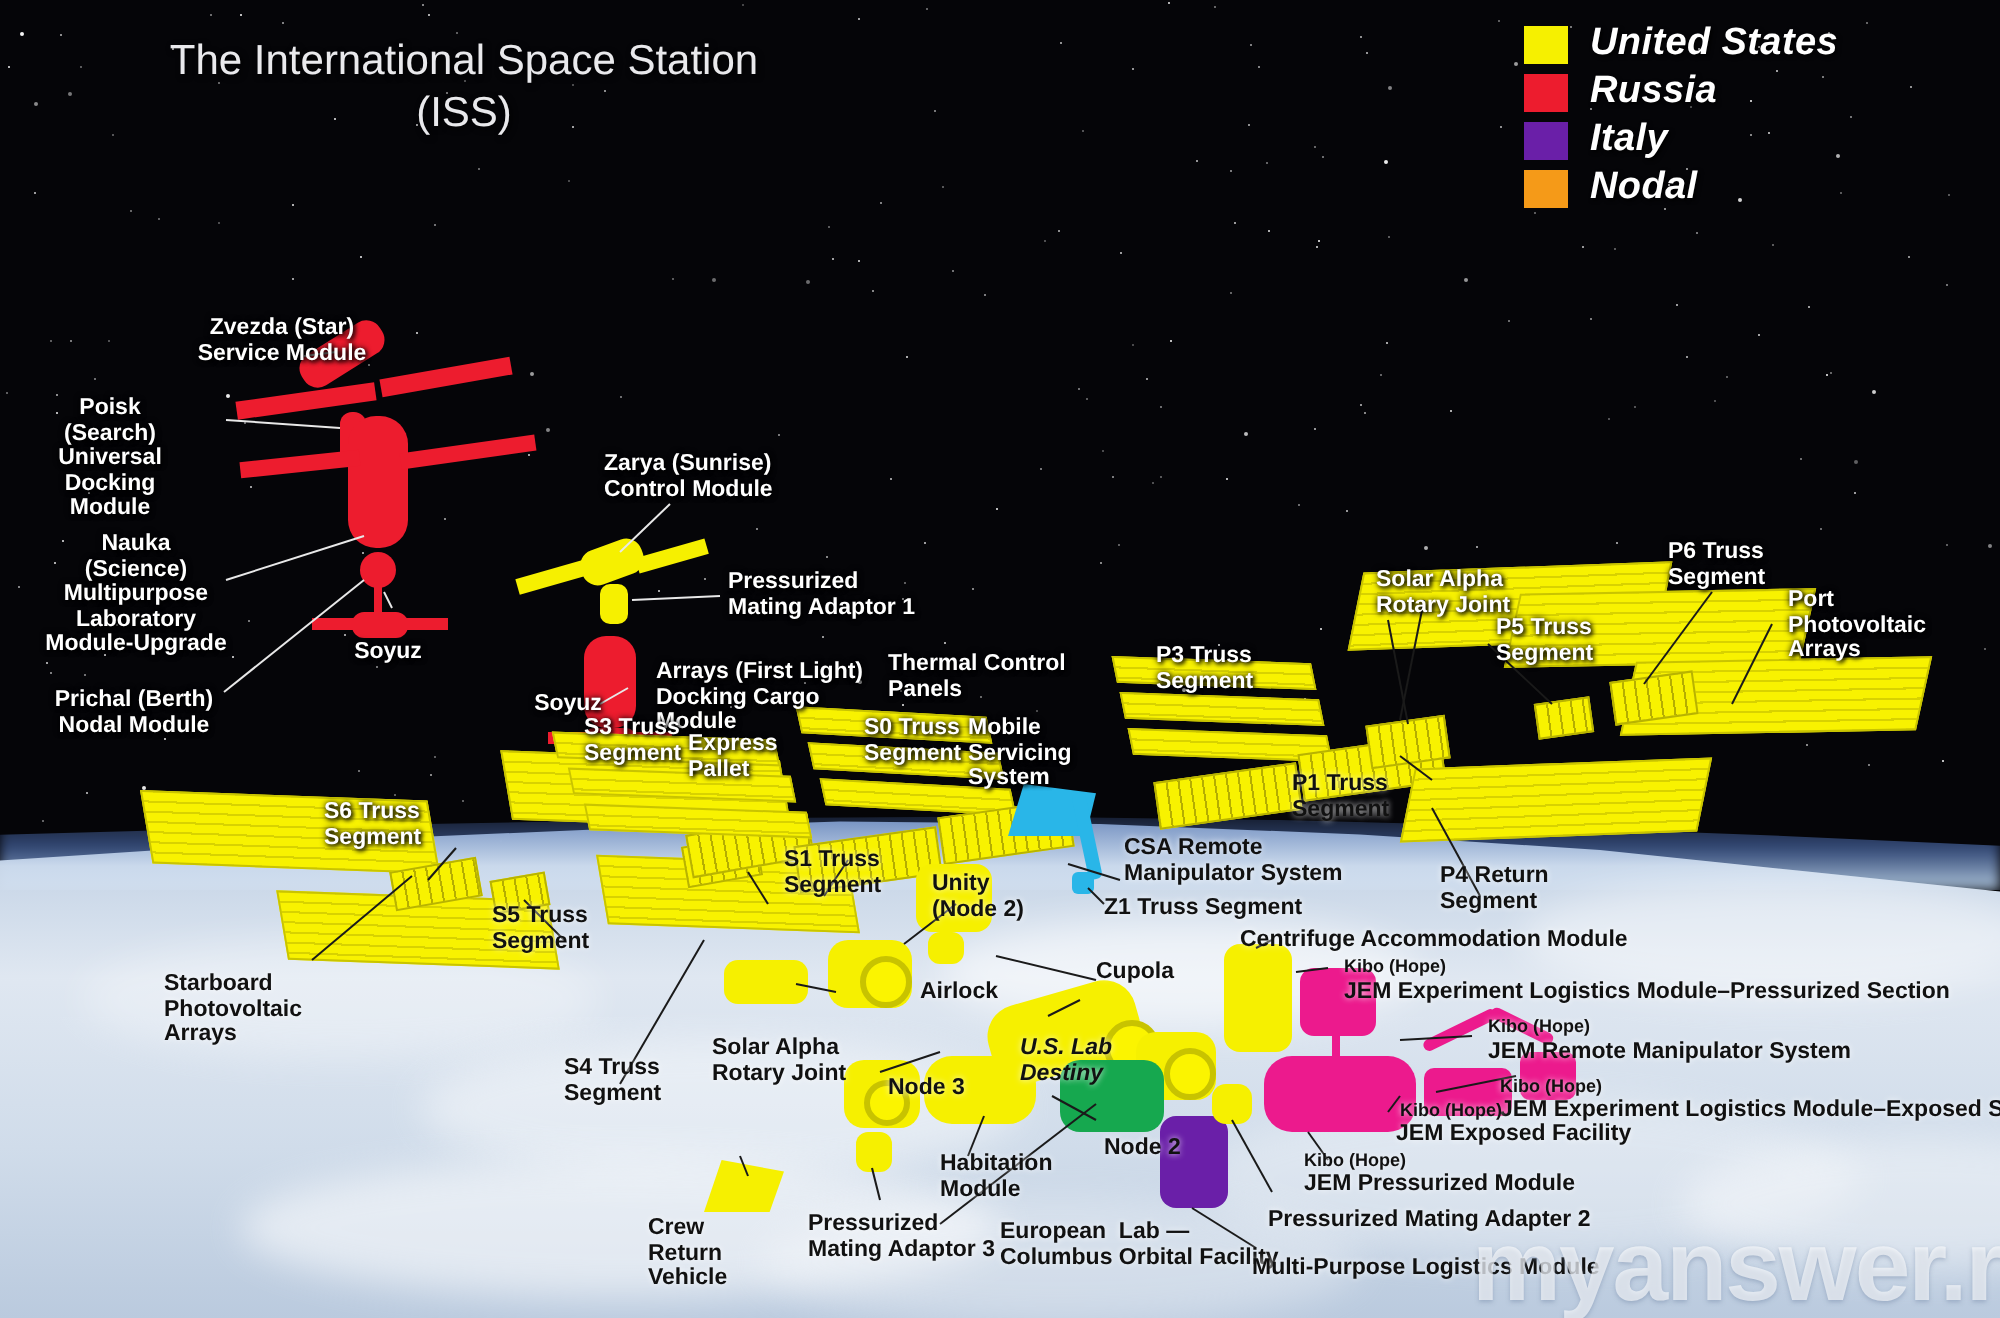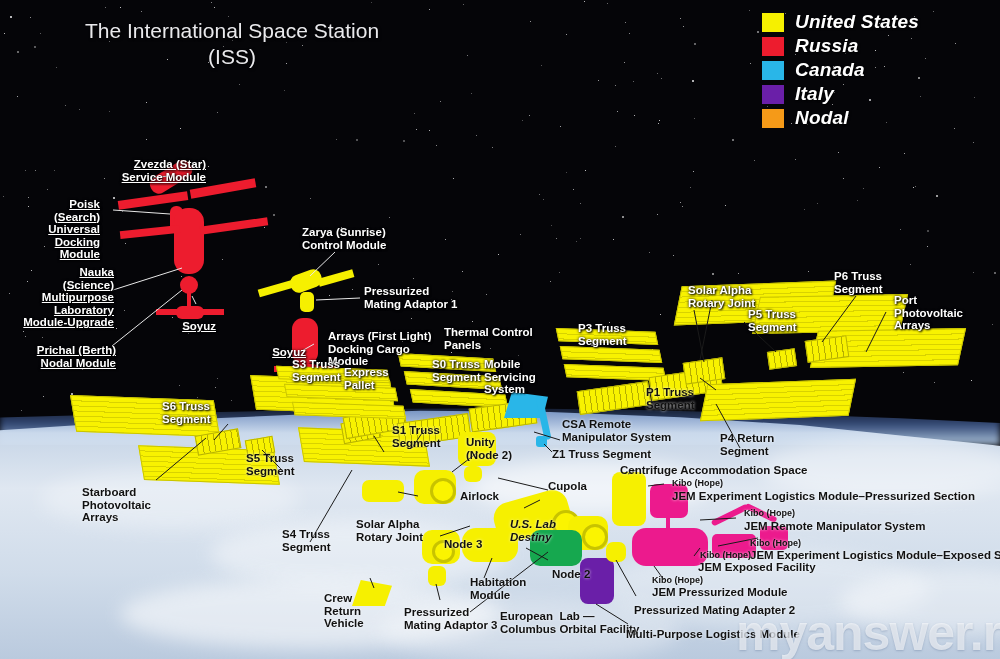--- a/index.html
+++ b/index.html
@@ -40,21 +40,21 @@
            text-shadow:1px 1px 2px #000;white-space:nowrap;}
 
   
   #title{position:absolute;left:72px;top:18px;width:320px;text-align:center;color:#e9e9ec;
          font-size:21px;line-height:26px;text-shadow:1px 1px 3px #000;}
 
   
   .lab{position:absolute;font-size:11.5px;line-height:12.6px;font-weight:bold;white-space:pre;}
   .lab.on-space{color:#fff;text-shadow:0 0 3px #000,1px 1px 2px #000;}
   .lab.on-earth{color:#111;text-shadow:0 0 3px rgba(255,255,255,.85);}
-  .lab.ctr{text-align:right;text-decoration:underline;}
+  .lab.ctr{text-align:center;}
   .lab.sm{font-size:9px;line-height:10px;}
 
   
   #leaders{position:absolute;inset:0;pointer-events:none;}
 
   
   .part{position:absolute;}
   .panel{position:absolute;background:#f6f000;border:1px solid #c9c400;}
   .panel.striped{
     background:
@@ -378,24 +378,20 @@
   <div id="legend">
     <div class="leg-row">
       <span class="leg-sw us" style="background: rgb(246, 240, 0);"></span>
       <span class="leg-lbl">United States</span>
     </div>
     <div class="leg-row">
       <span class="leg-sw ru" style="background: rgb(237, 28, 46);"></span>
       <span class="leg-lbl">Russia</span>
     </div>
     <div class="leg-row">
-      <span class="leg-sw ca" style="background: rgb(41, 182, 232);"></span>
-      <span class="leg-lbl">Canada</span>
-    </div>
-    <div class="leg-row">
       <span class="leg-sw it" style="background: rgb(106, 31, 168);"></span>
       <span class="leg-lbl">Italy</span>
     </div>
     <div class="leg-row">
       <span class="leg-sw br" style="background: rgb(245, 154, 24);"></span>
       <span class="leg-lbl">Nodal</span>
     </div>
   </div>
 
   <div id="iss">
@@ -626,27 +622,27 @@
 
     <div class="lab on-earth" style="left:460px;top:490px;">Airlock</div>
     <div class="lab on-earth" style="left:548px;top:480px;">Cupola</div>
     <div class="lab on-earth" style="left:510px;top:518px;font-style:italic;">U.S. Lab
 Destiny</div>
     <div class="lab on-earth" style="left:444px;top:538px;">Node 3</div>
     <div class="lab on-earth" style="left:470px;top:576px;">Habitation
 Module</div>
     <div class="lab on-earth" style="left:404px;top:606px;">Pressurized
 Mating Adaptor 3</div>
-    <div class="lab on-earth" style="left:324px;top:592px;">Crew
+    <div class="lab on-earth" style="left:324px;top:608px;">Crew
 Return
 Vehicle</div>
     <div class="lab on-earth" style="left:552px;top:568px;">Node 2</div>
     <div class="lab on-earth" style="left:500px;top:610px;">European  Lab —
 Columbus Orbital Facility</div>
-    <div class="lab on-earth" style="left:620px;top:464px;">Centrifuge Accommodation Space</div>
+    <div class="lab on-earth" style="left:620px;top:464px;">Centrifuge Accommodation Module</div>
 
     <div class="lab on-earth sm" style="left:672px;top:478px;">Kibo (Hope)</div>
     <div class="lab on-earth" style="left:672px;top:490px;">JEM Experiment Logistics Module–Pressurized Section</div>
     <div class="lab on-earth sm" style="left:744px;top:508px;">Kibo (Hope)</div>
     <div class="lab on-earth" style="left:744px;top:520px;">JEM Remote Manipulator System</div>
     <div class="lab on-earth sm" style="left:750px;top:538px;">Kibo (Hope)</div>
     <div class="lab on-earth" style="left:750px;top:549px;">JEM Experiment Logistics Module–Exposed Section</div>
     <div class="lab on-earth sm" style="left:700px;top:550px;">Kibo (Hope)</div>
     <div class="lab on-earth" style="left:698px;top:561px;">JEM Exposed Facility</div>
     <div class="lab on-earth sm" style="left:652px;top:575px;">Kibo (Hope)</div>

